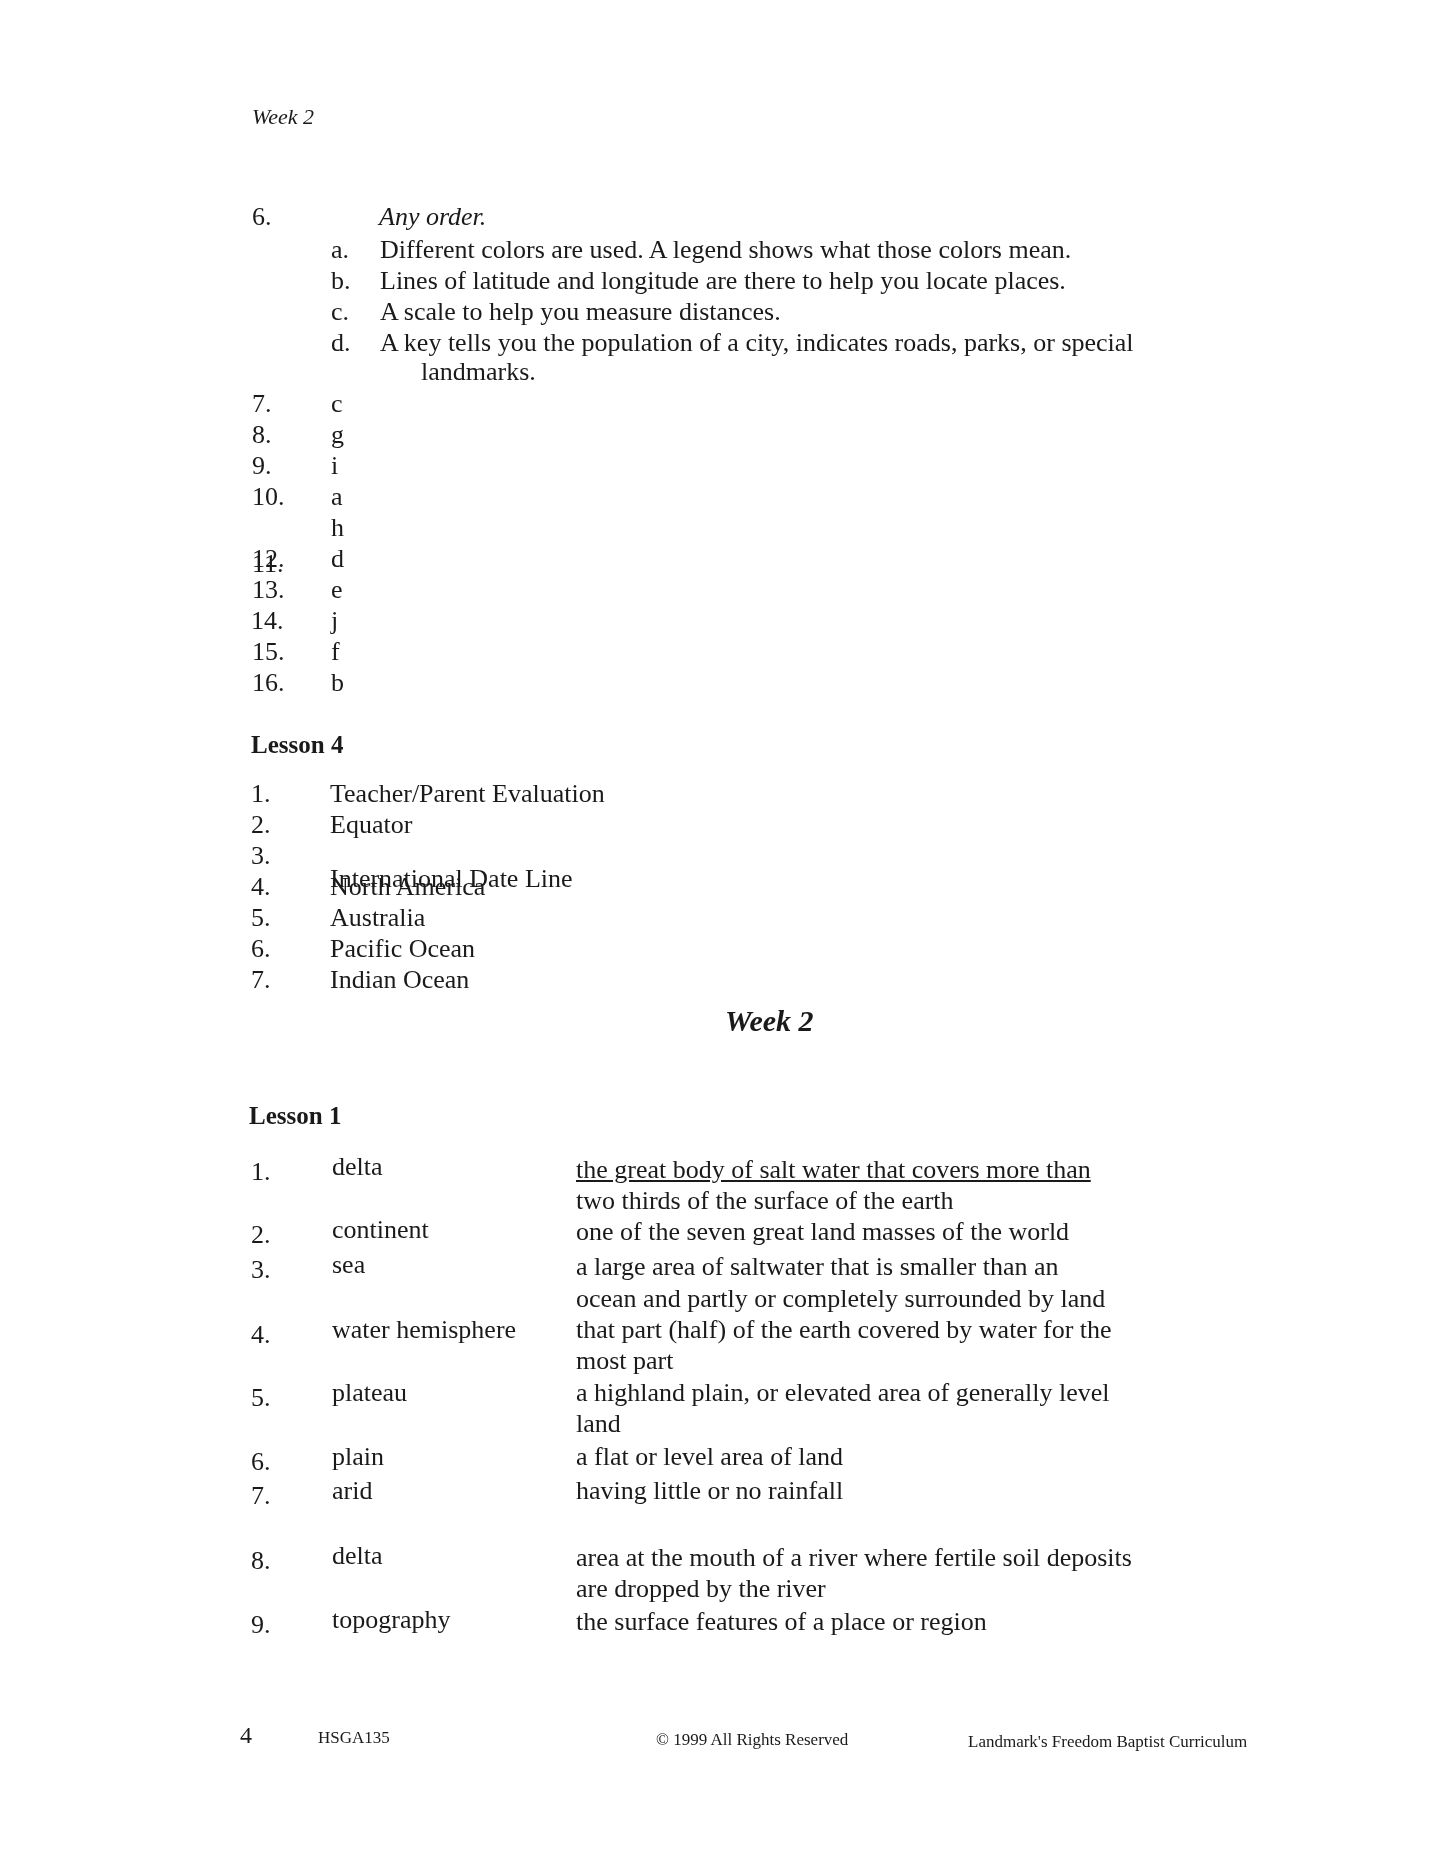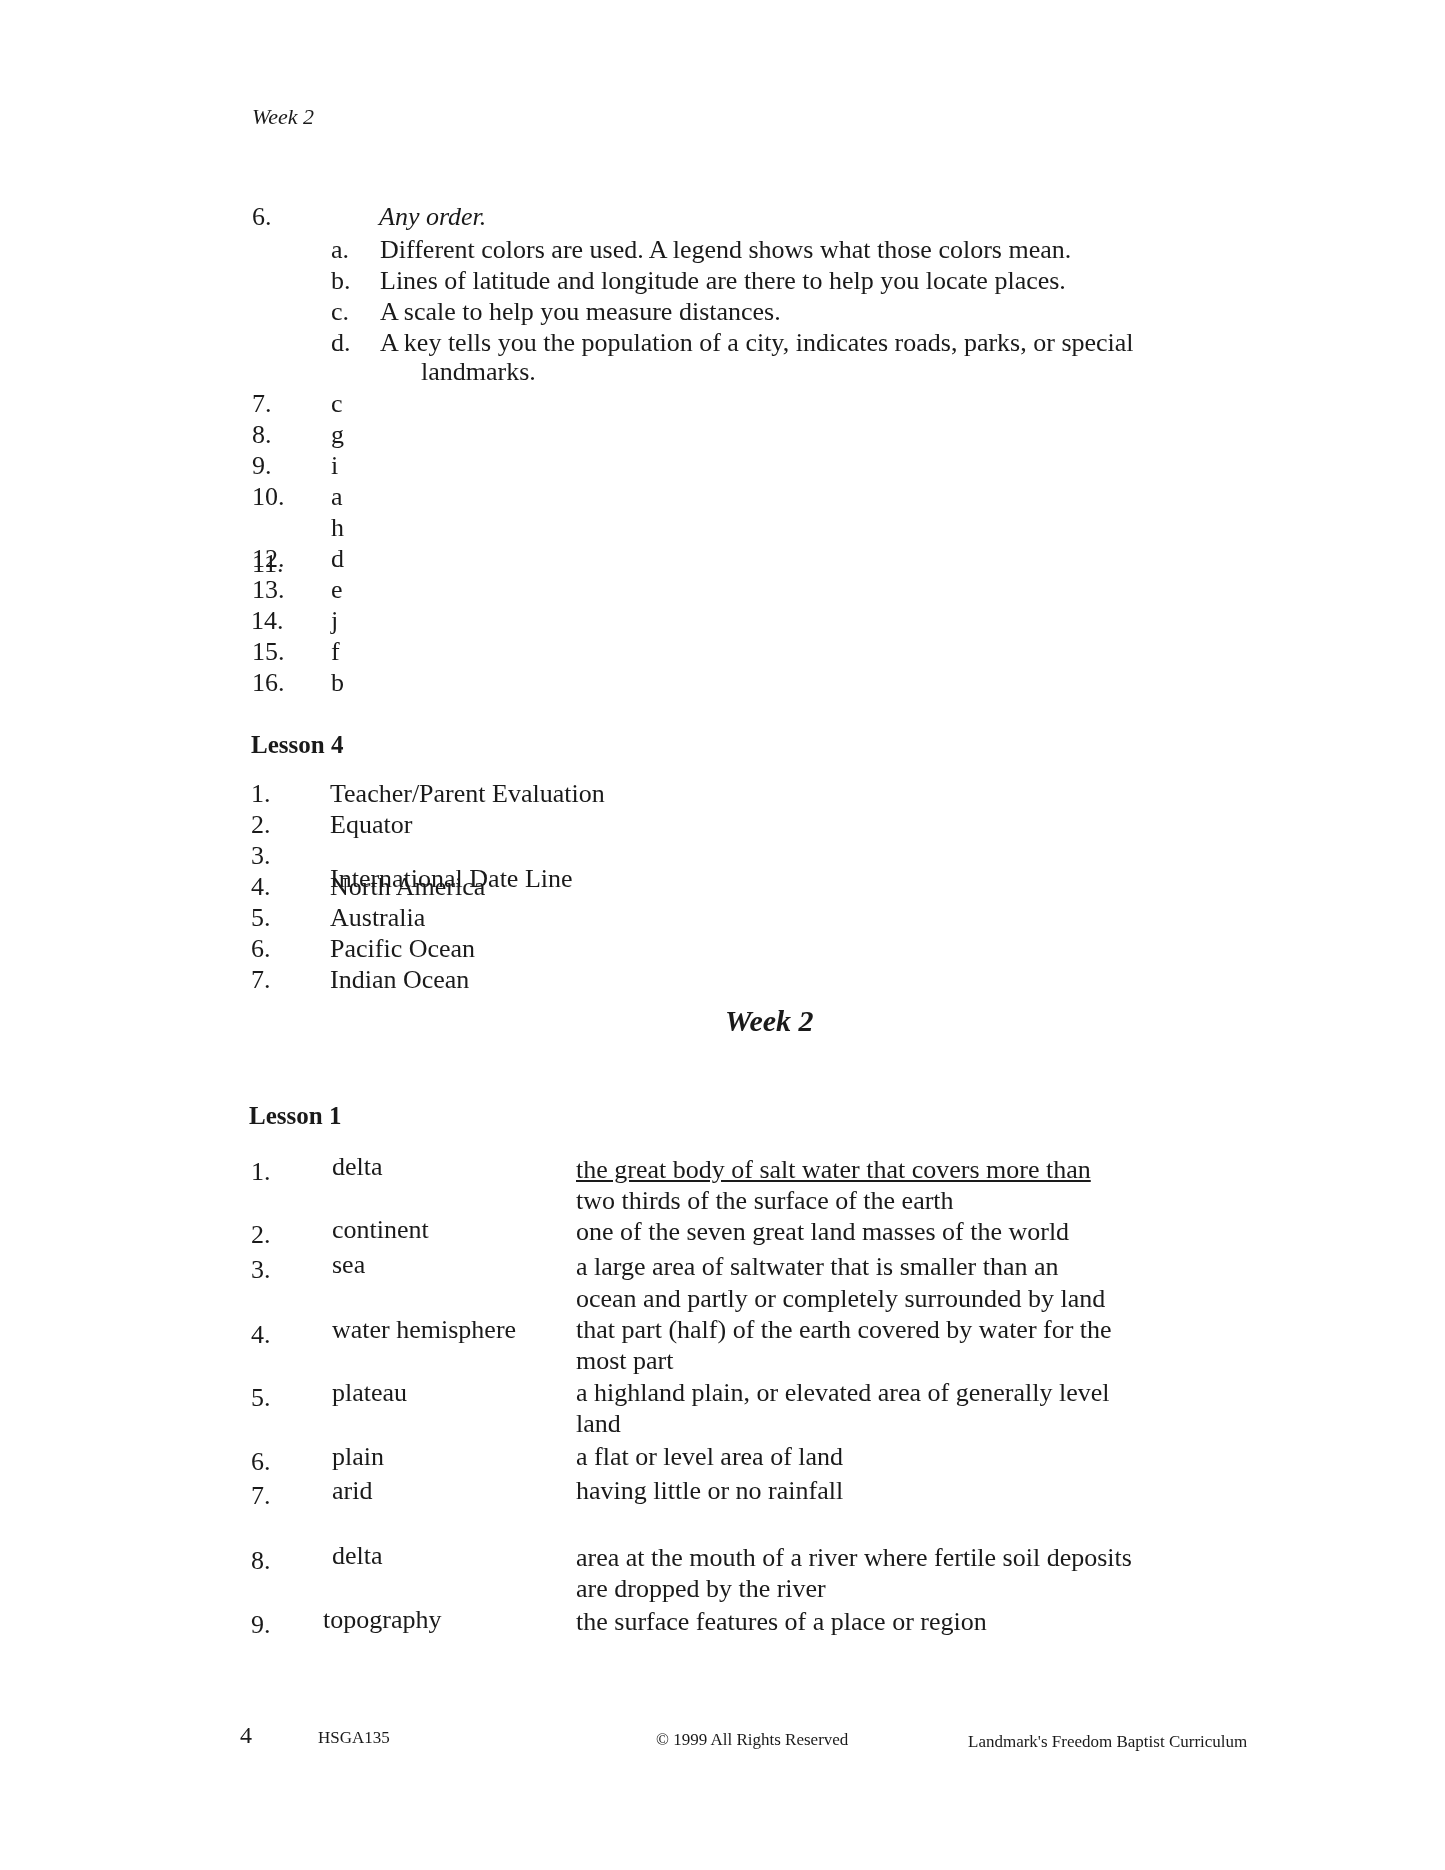--- a/index.html
+++ b/index.html
@@ -121,21 +121,21 @@
     <div class="abs num" style="left:251px; top:1481px;">7.</div>
     <div class="abs txt" style="left:332px; top:1476px;">arid</div>
     <div class="abs txt" style="left:576px; top:1476px;">having little or no rainfall</div>
 
     <div class="abs num" style="left:251px; top:1546px;">8.</div>
     <div class="abs txt" style="left:332px; top:1541px;">delta</div>
     <div class="abs txt" style="left:576px; top:1543px;">area at the mouth of a river where fertile soil deposits</div>
     <div class="abs txt" style="left:576px; top:1574px;text-align:right;">are dropped by the river</div>
 
     <div class="abs num" style="left:251px; top:1610px;">9.</div>
-    <div class="abs txt" style="left:323px; top:1605px;font-family:Liberation Serif, serif;">topography</div>
+    <div class="abs txt" style="left:332px; top:1605px;font-family:Liberation Serif, serif;">topography</div>
     <div class="abs txt" style="left:576px; top:1607px;">the surface features of a place or region</div>
   </div>
 
   <div>
     <div class="abs footer-page" style="left:240px; top:1722px;">4</div>
     <div class="abs footer" style="left:318px; top:1728px;">HSGA135</div>
     <div class="abs footer" style="left:656px; top:1730px;">© 1999 All Rights Reserved</div>
     <div class="abs footer" style="left:968px; top:1732px;">Landmark's Freedom Baptist Curriculum</div>
   </div>
 

